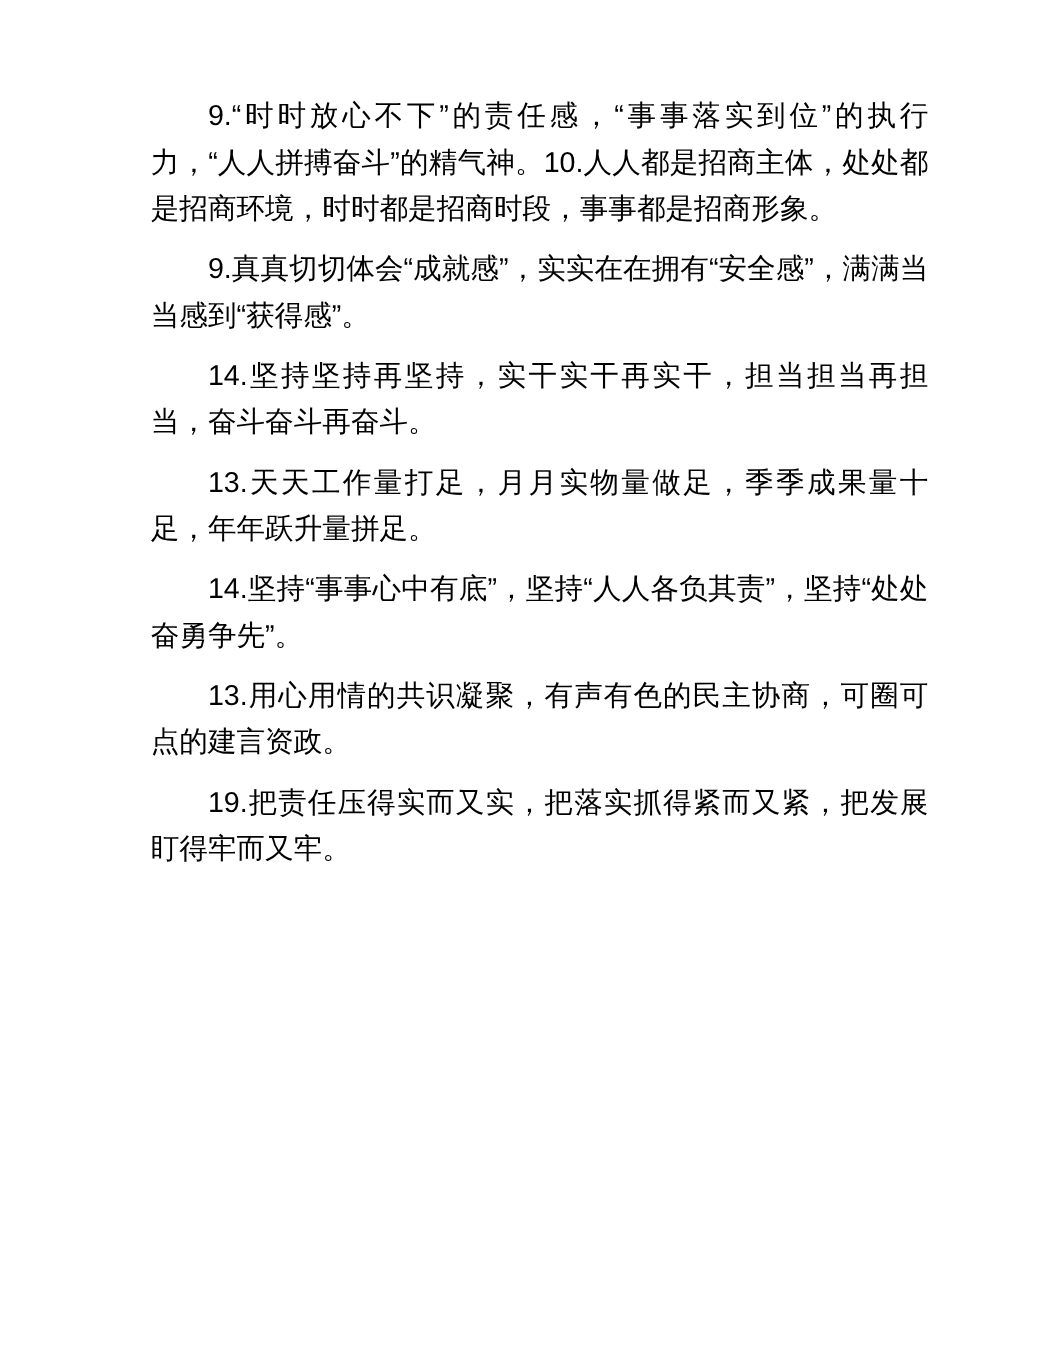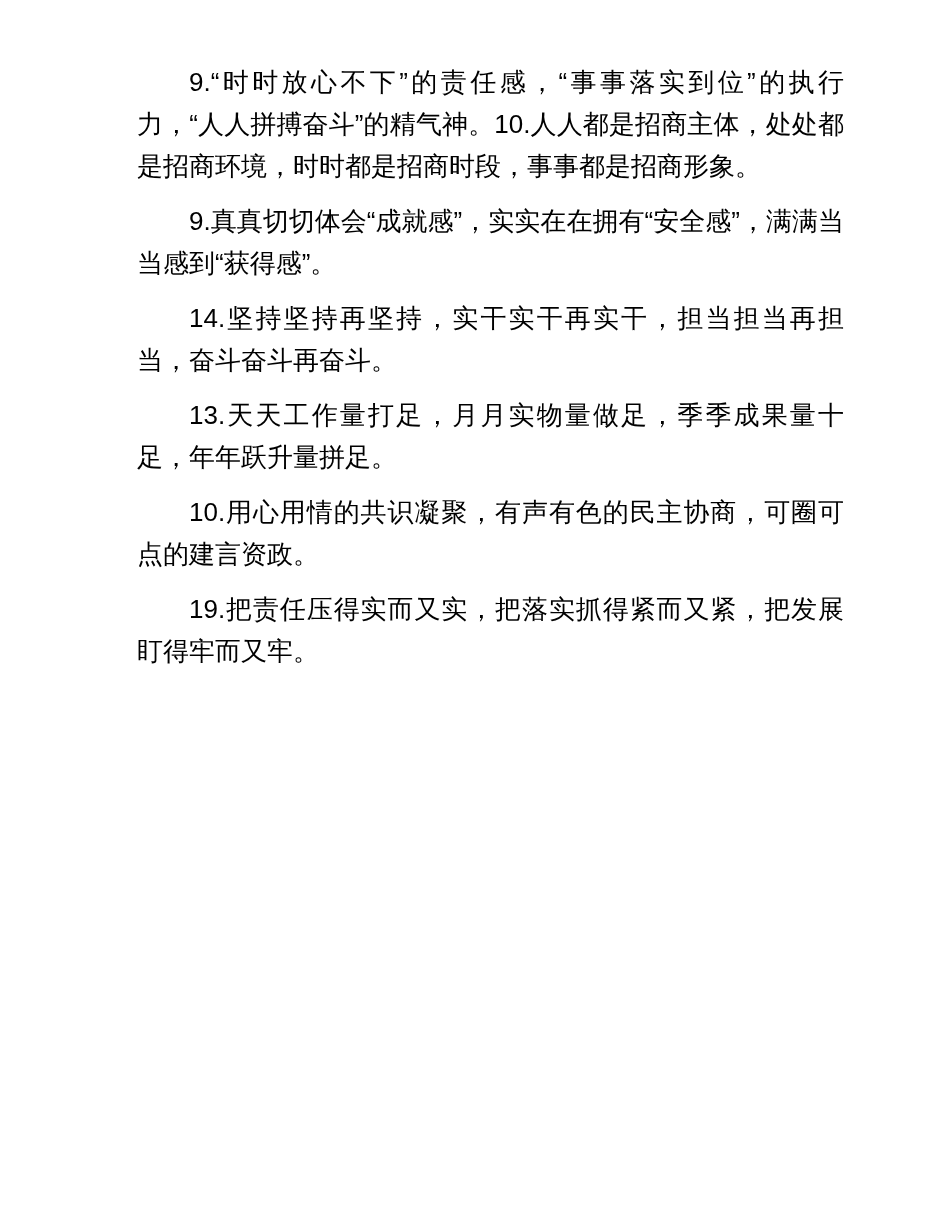--- a/index.html
+++ b/index.html
@@ -10,21 +10,21 @@
   body {
     width: 950px;
     height: 1230px;
     overflow: hidden;
     font-family: "Liberation Sans", sans-serif;
   }
   .page {
     box-sizing: border-box;
     width: 950px;
     height: 1230px;
-    padding: 61px 106px 0 137px;
+    padding: 84px 106px 0 137px;
     background: #ffffff;
   }
   .para {
     margin: 0 0 13px 0;
     font-size: 26px;
     line-height: 42px;
     color: #000000;
     text-align: justify;
     text-justify: inter-ideograph;
     text-indent: 2em;
@@ -33,15 +33,16 @@
   }
 </style>
 </head>
 <body>
 
 <div class="page">
   <p class="para">9.“时时放心不下”的责任感，“事事落实到位”的执行力，“人人拼搏奋斗”的精气神。10.人人都是招商主体，处处都是招商环境，时时都是招商时段，事事都是招商形象。</p>
   <p class="para">9.真真切切体会“成就感”，实实在在拥有“安全感”，满满当当感到“获得感”。</p>
   <p class="para">14.坚持坚持再坚持，实干实干再实干，担当担当再担当，奋斗奋斗再奋斗。</p>
   <p class="para">13.天天工作量打足，月月实物量做足，季季成果量十足，年年跃升量拼足。</p>
-  <p class="para">10.用心用情的共识凝聚，有声有色的民主协商，可圈可点的建言资政。</p>
+  <p class="para">14.坚持“事事心中有底”，坚持“人人各负其责”，坚持“处处奋勇争先”。</p>
+  <p class="para">13.用心用情的共识凝聚，有声有色的民主协商，可圈可点的建言资政。</p>
   <p class="para">19.把责任压得实而又实，把落实抓得紧而又紧，把发展盯得牢而又牢。</p>
 </div>
 
 </body></html>

